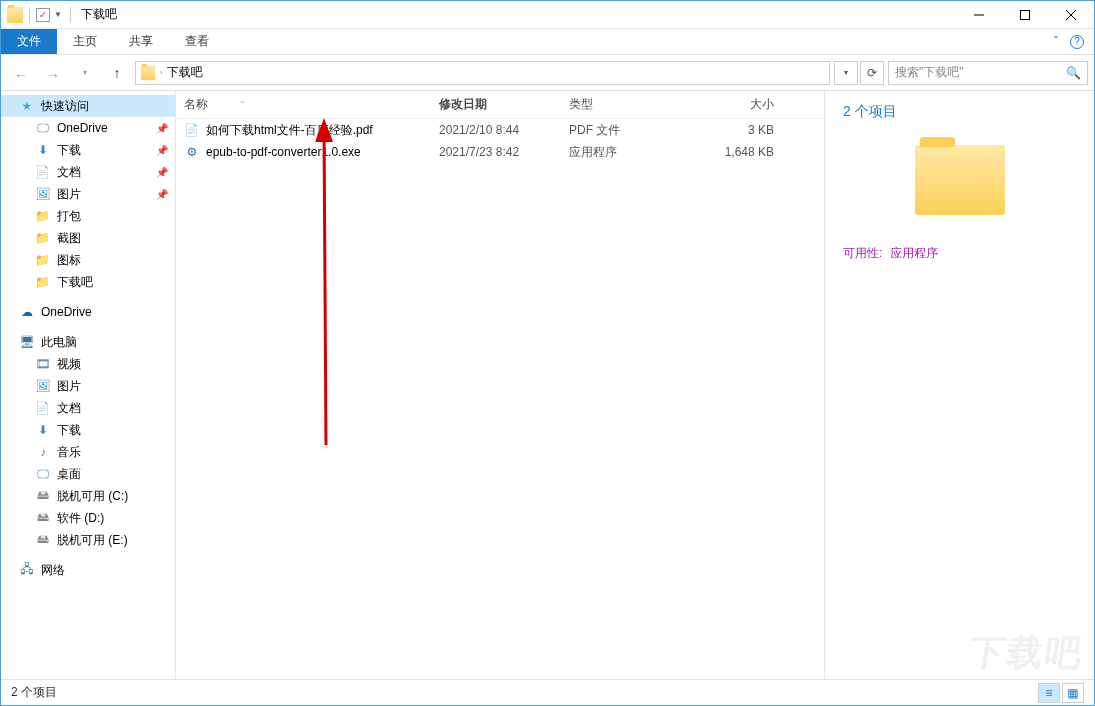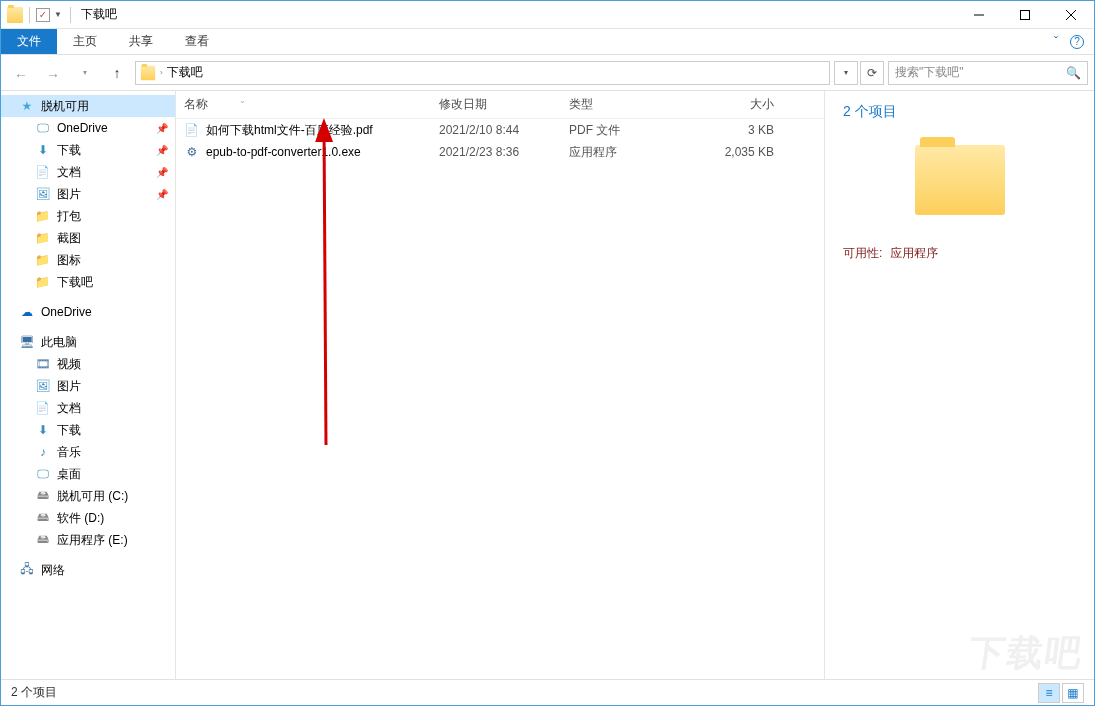--- a/index.html
+++ b/index.html
@@ -30,35 +30,35 @@
 .content { flex:1; display:flex; overflow:hidden; }
 .sidebar { width:175px; background:#fff; border-right:1px solid #e5e5e5; padding:4px 0; overflow:auto; }
 .sb-item { display:flex; align-items:center; height:22px; padding:0 6px 0 18px; gap:6px; color:#000; }
 .sb-item.active { background:#cce8ff; }
 .sb-item .pin { margin-left:auto; color:#7a7a7a; font-size:10px; }
 .sb-icon { width:16px; height:16px; display:flex; align-items:center; justify-content:center; font-size:12px; }
 .sb-spacer { height:8px; }
 .main { flex:1; display:flex; flex-direction:column; }
 .columns { display:flex; height:28px; align-items:center; border-bottom:1px solid #f0f0f0; color:#4a4a4a; padding-left:8px; }
 .col-name { width:255px; display:flex; gap:31px; }
-.col-date { width:130px; }
+.col-date { width:130px;font-weight:bold; }
 .col-type { width:115px; }
 .col-size { width:100px; text-align:right; padding-right:10px; }
 .file-list { flex:1; position:relative; }
 .file-row { display:flex; align-items:center; height:22px; padding-left:8px; color:#000; }
 .file-row .fname { width:255px; display:flex; align-items:center; gap:6px; }
 .file-row .fdate { width:130px; color:#555; }
 .file-row .ftype { width:115px; color:#555; }
 .file-row .fsize { width:100px; text-align:right; padding-right:10px; color:#555; }
 .file-icon { width:16px; height:16px; display:flex; align-items:center; justify-content:center; }
 .preview { width:270px; border-left:1px solid #e5e5e5; padding:12px 18px; color:#333; }
 .preview-title { color:#1979ca; font-size:14px; margin-bottom:24px; }
 .preview-folder { width:90px; height:70px; background:linear-gradient(#ffe9a6,#fccf5b); border-radius:3px; margin:10px auto 30px; position:relative; }
 .preview-folder::before { content:""; position:absolute; width:35px; height:10px; background:#fccf5b; top:-8px; left:5px; border-radius:3px 3px 0 0; }
-.preview-info { display:flex; gap:8px; color:#7f1d1d;text-align:right; }
+.preview-info { display:flex; gap:8px; color:#a21caf;text-align:right; }
 .statusbar { height:26px; border-top:1px solid #e1e1e1; display:flex; align-items:center; padding:0 10px; color:#333; justify-content:space-between; }
 .view-toggle { display:flex; gap:2px; }
 .vt-btn { width:22px; height:20px; border:1px solid #ccc; display:flex; align-items:center; justify-content:center; color:#1979ca; }
 .vt-btn.active { background:#cce8ff; }
 .arrow-anno { position:absolute; pointer-events:none; }
 .star-icon { color:#40a9d8; }
 .folder-y { color:#e8b53a; }
 .odr-icon { color:#0a68c2; }
 .pc-icon { color:#3b6fa0; }
 .net-icon { color:#3b6fa0; }
@@ -123,21 +123,21 @@
     <span>搜索"下载吧"</span>
     <span style="color:#1979ca;">🔍</span>
   </div>
 </div>
 
 <div class="content">
 
   <div class="sidebar">
     <div class="sb-item active">
         <span class="sb-icon star-icon">★</span>
-        <span>脱机可用</span>
+        <span>快速访问</span>
       </div>
     <div class="sb-item" style="padding-left:34px;">
         <span class="sb-icon" style="color:#3b8fc0;">🖵</span>
         <span>OneDrive</span>
         <span class="pin">📌</span>
       </div>
     <div class="sb-item" style="padding-left:34px;">
         <span class="sb-icon" style="color:#3b8fc0;">⬇</span>
         <span>下载</span>
         <span class="pin">📌</span>
@@ -205,21 +205,21 @@
     <div class="sb-item" style="padding-left:34px;">
         <span class="sb-icon disk-icon">🖴</span>
         <span>脱机可用 (C:)</span>
       </div>
     <div class="sb-item" style="padding-left:34px;">
         <span class="sb-icon disk-icon">🖴</span>
         <span>软件 (D:)</span>
       </div>
     <div class="sb-item" style="padding-left:34px;">
         <span class="sb-icon disk-icon">🖴</span>
-        <span>应用程序 (E:)</span>
+        <span>脱机可用 (E:)</span>
       </div>
     <div class="sb-spacer"></div>
     <div class="sb-item">
         <span class="sb-icon net-icon">🖧</span>
         <span>网络</span>
       </div>
   </div>
 
   <div class="main">
     <div class="columns">
@@ -239,23 +239,23 @@
           </div>
         <div class="fdate">2021/2/10 8:44</div>
         <div class="ftype">PDF 文件</div>
         <div class="fsize">3 KB</div>
       </div>
       <div class="file-row">
         <div class="fname">
             <span class="file-icon" style="color:#3b6fa0;">⚙</span>
             <span>epub-to-pdf-converter1.0.exe</span>
           </div>
-        <div class="fdate">2021/2/23 8:36</div>
+        <div class="fdate">2021/7/23 8:42</div>
         <div class="ftype">应用程序</div>
-        <div class="fsize">2,035 KB</div>
+        <div class="fsize">1,648 KB</div>
       </div>
 
       <svg class="arrow-anno" style="left:130px;top:-4px;" width="60" height="340">
         <defs>
             <marker id="ah" markerWidth="10" markerHeight="10" refX="5" refY="3" orient="auto">
               <polygon points="0,0 8,3 0,6" fill="#d40000"></polygon>
             </marker>
           </defs>
         <line x1="20" y1="330" x2="18" y2="12" stroke="#d40000" stroke-width="3" marker-end="url(#ah)"></line>
       </svg>

